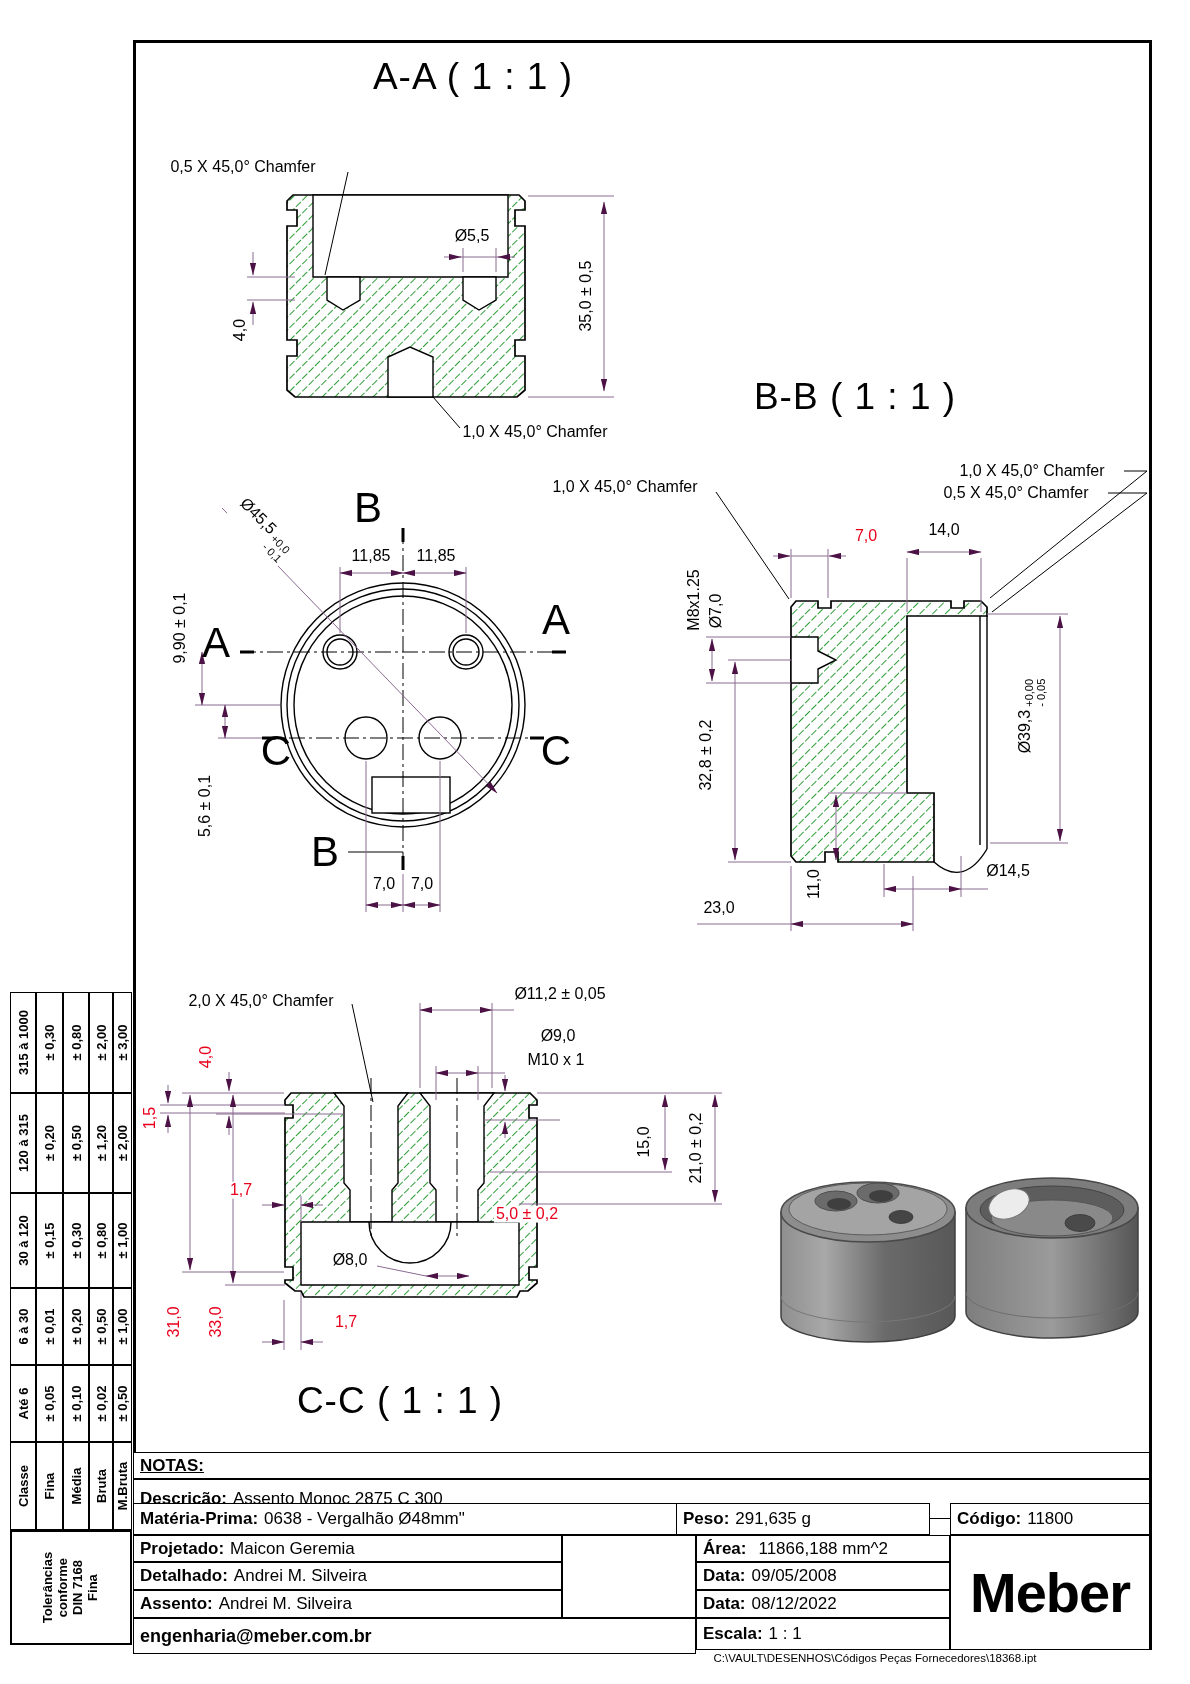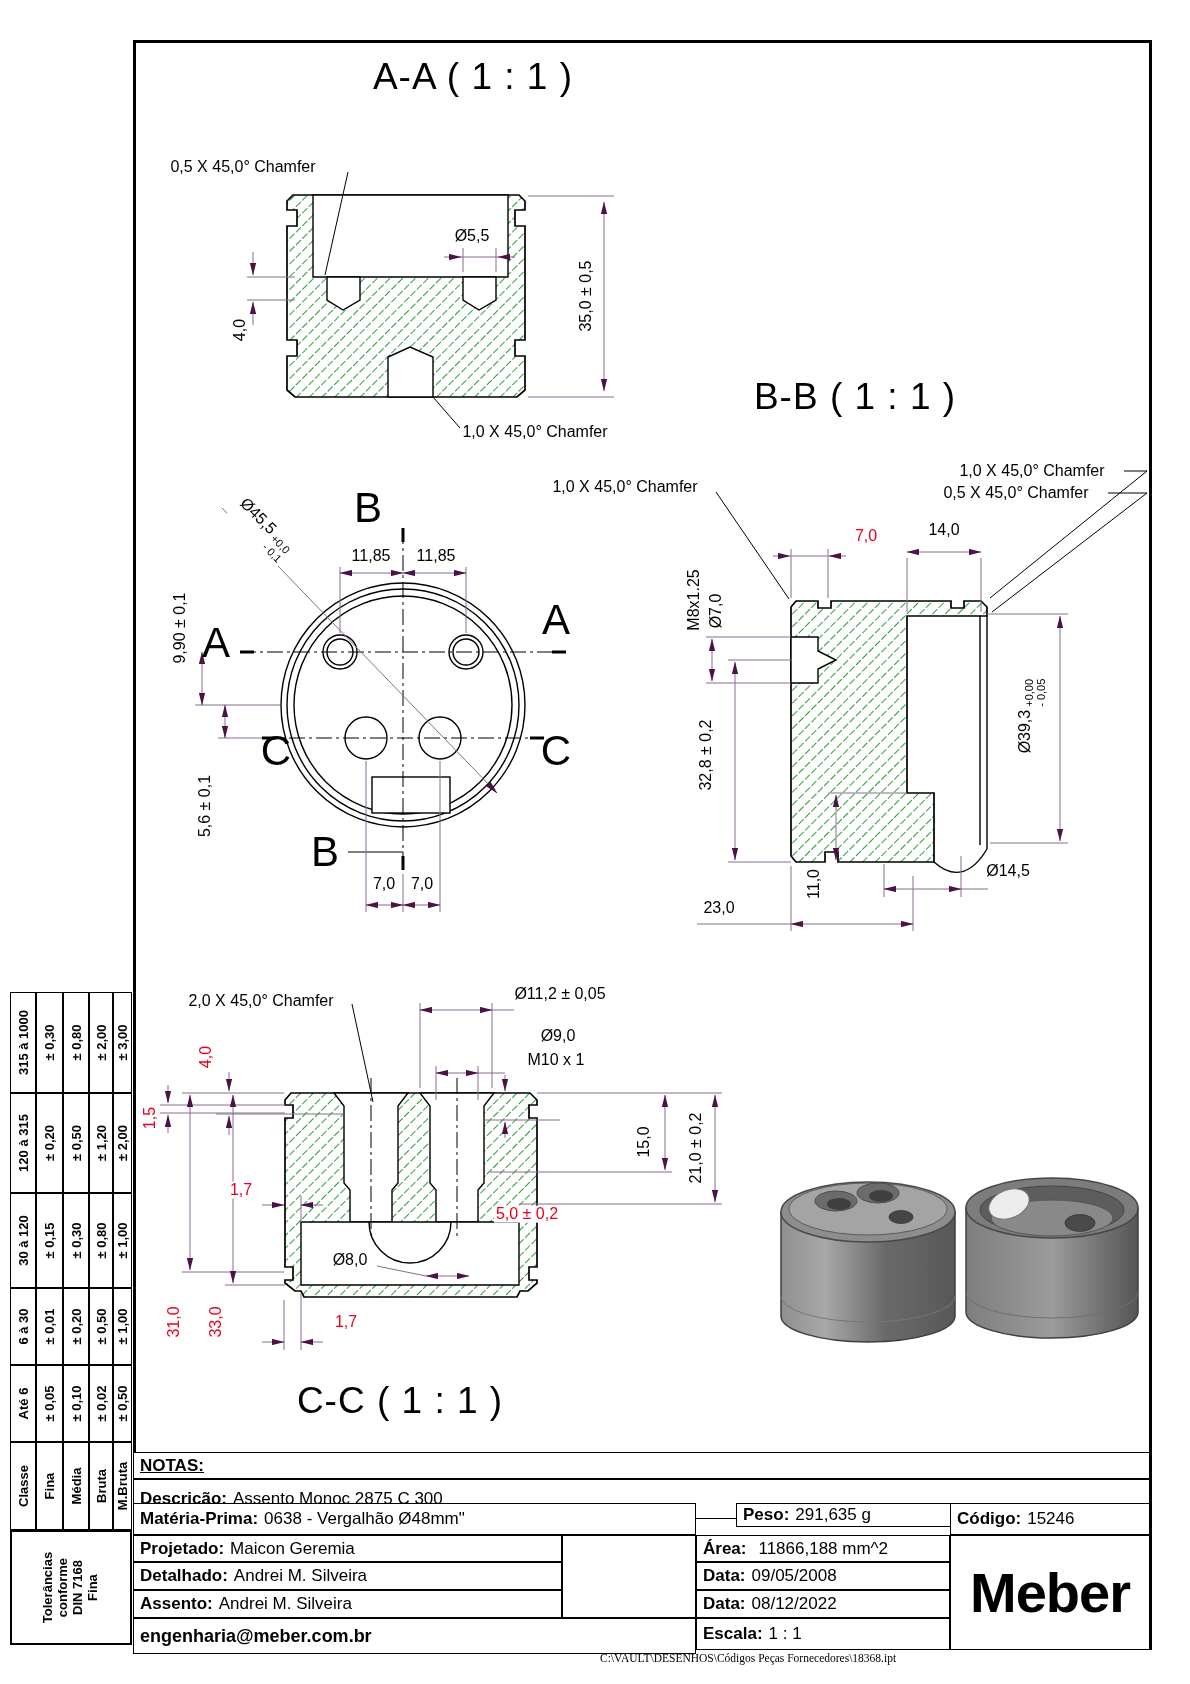--- a/index.html
+++ b/index.html
@@ -17,22 +17,22 @@
   .big{font-size:42px;background:transparent;}
   .vtitle{font-size:37px;letter-spacing:1px;background:transparent;}
   .stack{display:inline-flex;flex-direction:column;font-size:11px;line-height:1.1;
          margin-left:3px;vertical-align:-3px;text-align:left;}
   
   .cell{position:absolute;border:1.6px solid #000;box-sizing:border-box;display:flex;
         align-items:center;padding:0 6px;font-size:17px;background:#fff;z-index:2;white-space:nowrap;}
   .bl{font-weight:bold;margin-right:6px;}
   .logoCell{justify-content:center;font-weight:bold;font-size:56px;letter-spacing:-1px;}
   .emailCell{font-weight:bold;font-size:18px;}
-  .pathTxt{position:absolute;left:600px;top:1652px;width:550px;text-align:left;
-           font-size:11.5px;z-index:2;font-family:Liberation Serif, serif;}
+  .pathTxt{position:absolute;left:600px;top:1652px;width:550px;text-align:center;
+           font-size:11.5px;z-index:2;}
   
   .tolWrap{position:absolute;left:10px;top:1645px;width:653px;height:122px;
            transform:rotate(-90deg);transform-origin:0 0;display:flex;z-index:2;background:#fff;}
   .tolCap{width:115px;border:2px solid #000;box-sizing:border-box;display:flex;flex-direction:column;
           justify-content:center;align-items:center;font-weight:bold;font-size:13px;line-height:1.15;}
   .tolGrid{display:grid;grid-template-columns:88px 77px 77px 95px 100px 101px;
            grid-template-rows:26px 27px 26px 24px 19px;flex:0 0 auto;}
   .tolGrid div{border:1.5px solid #000;box-sizing:border-box;display:flex;align-items:center;
                justify-content:center;font-weight:bold;font-size:13px;white-space:nowrap;}
   
@@ -355,27 +355,27 @@
   <span class="bl">NOTAS:</span>
 </div>
 <div class="cell" style="left:133px;top:1479px;width:1017px;height:40px">
   <span class="bl">Descrição:</span>
   <span>Assento Monoc 2875 C 300</span>
 </div>
 <div class="cell" style="left:133px;top:1503px;width:563px;height:32px">
   <span class="bl">Matéria-Prima:</span>
   <span>0638 - Vergalhão Ø48mm"</span>
 </div>
-<div class="cell" style="left:736px;top:1503px;width:254px;height:24px">
+<div class="cell" style="left:676px;top:1503px;width:254px;height:32px">
   <span class="bl">Peso:</span>
   <span>291,635 g</span>
 </div>
 <div class="cell" style="left:950px;top:1503px;width:200px;height:32px">
   <span class="bl">Código:</span>
-  <span>15246</span>
+  <span>11800</span>
 </div>
 <div class="cell" style="left:133px;top:1535px;width:429px;height:27px">
   <span class="bl">Projetado:</span>
   <span>Maicon Geremia</span>
 </div>
 <div class="cell" style="left:133px;top:1562px;width:429px;height:28px">
   <span class="bl">Detalhado:</span>
   <span>Andrei M. Silveira</span>
 </div>
 <div class="cell" style="left:133px;top:1590px;width:429px;height:28px">

